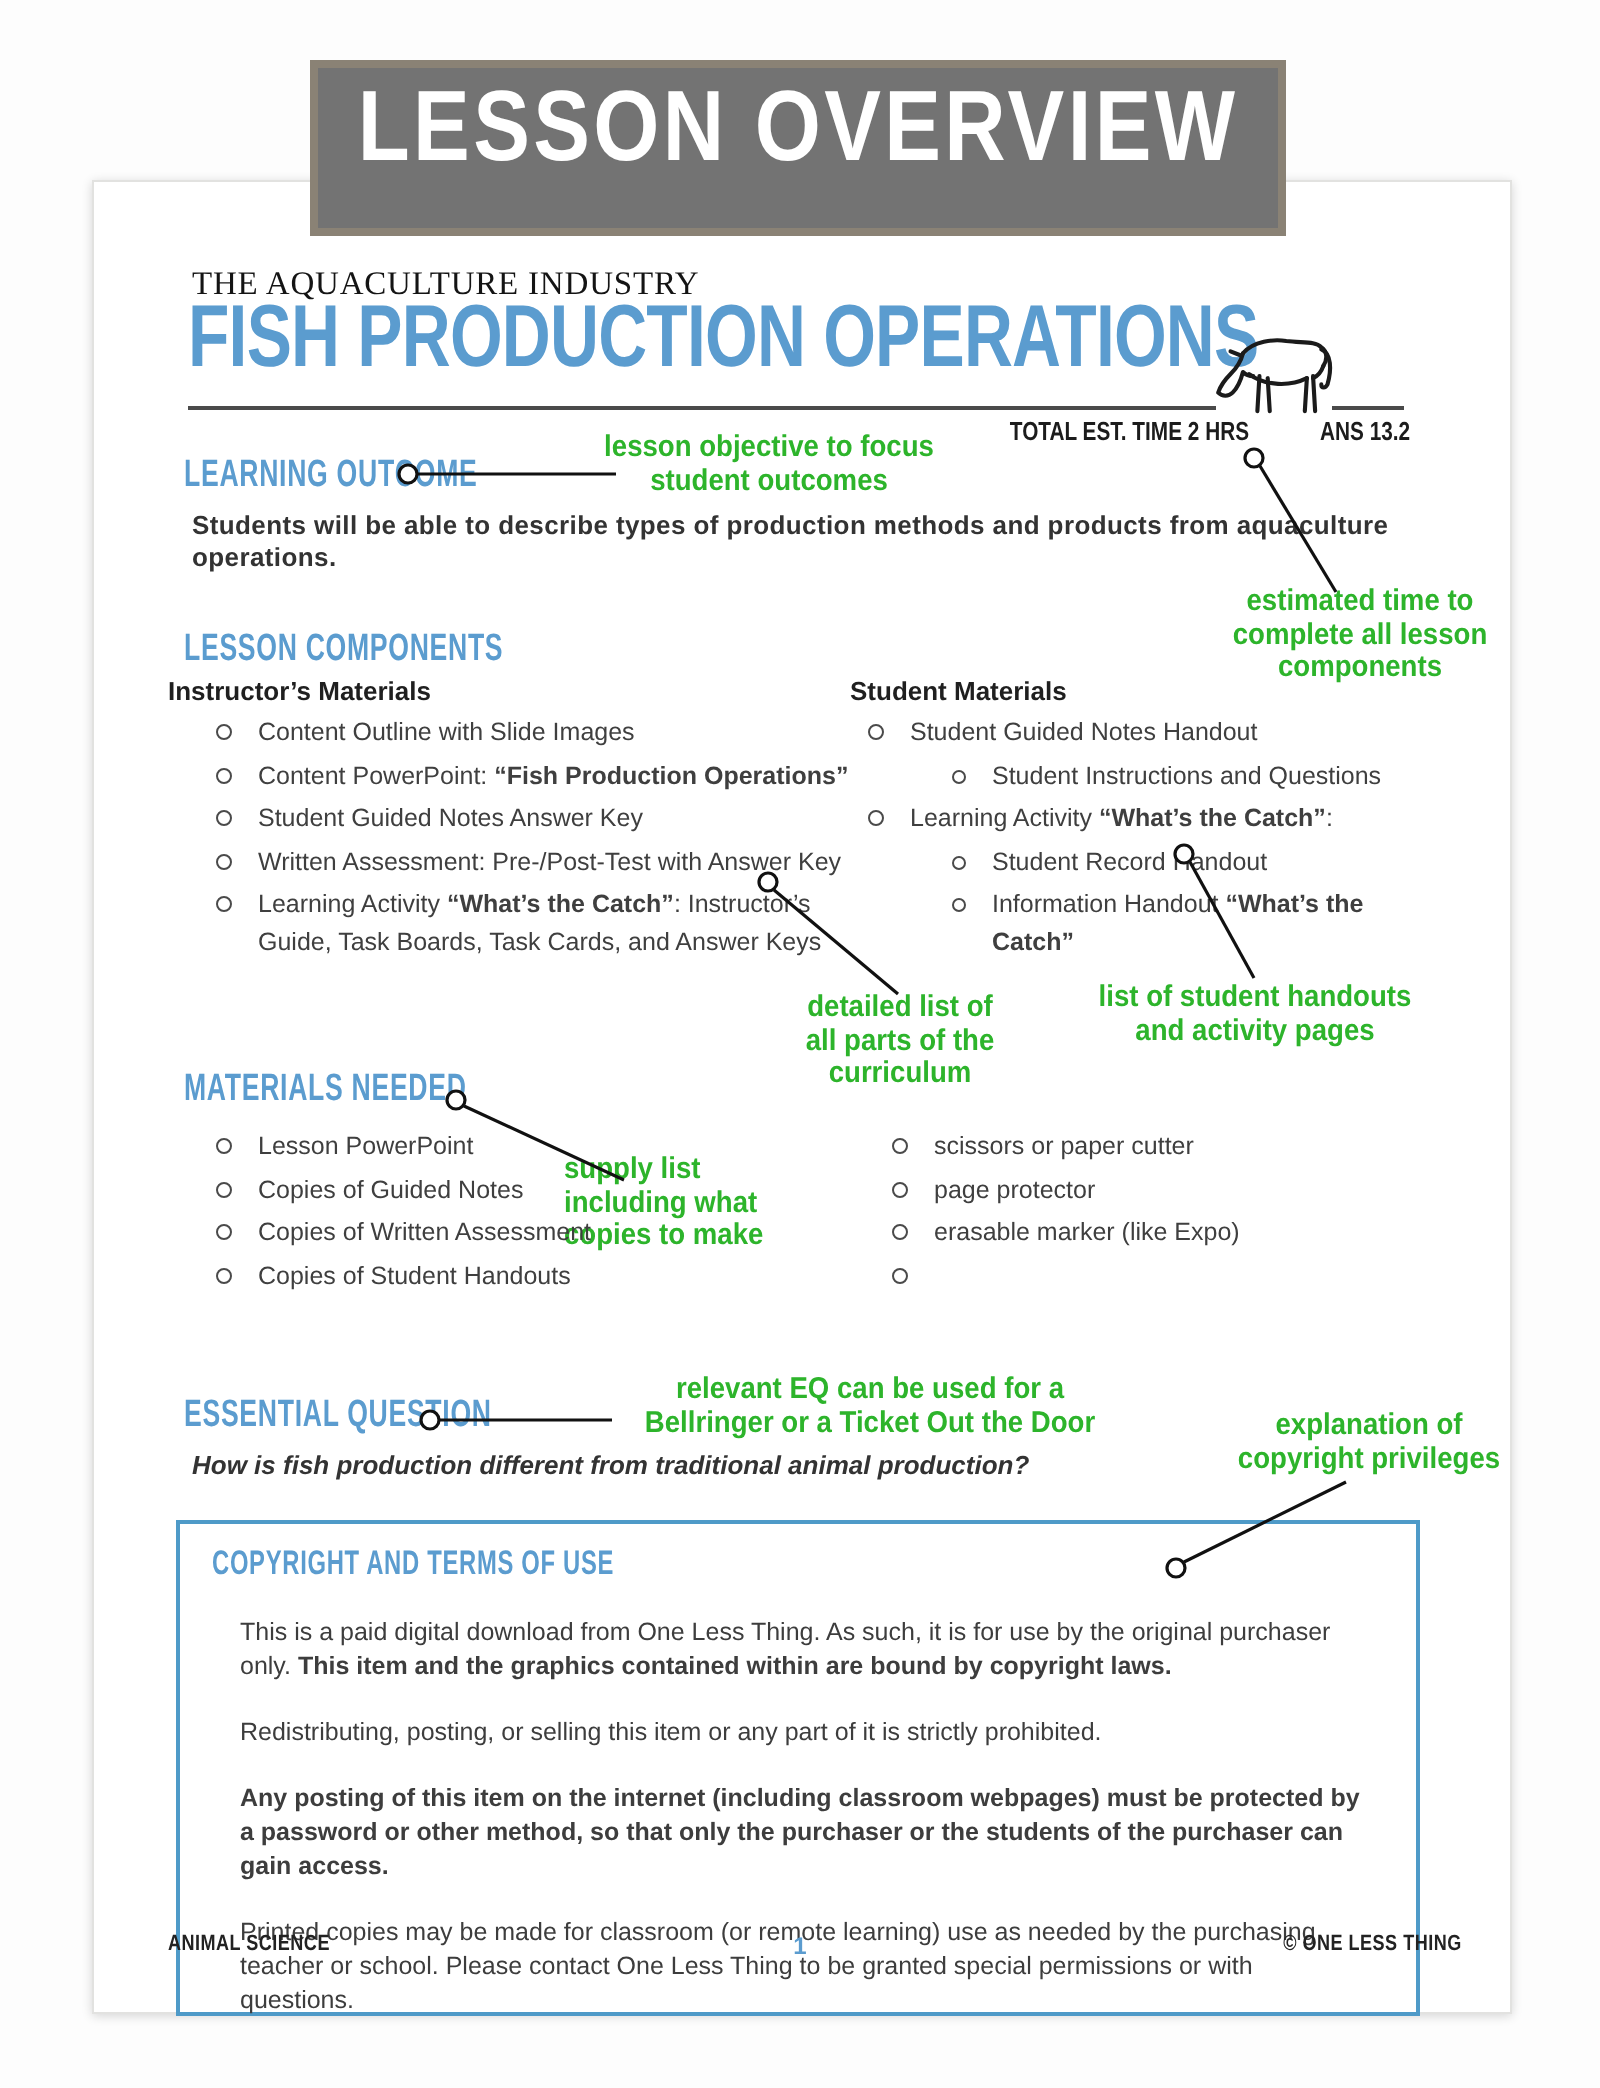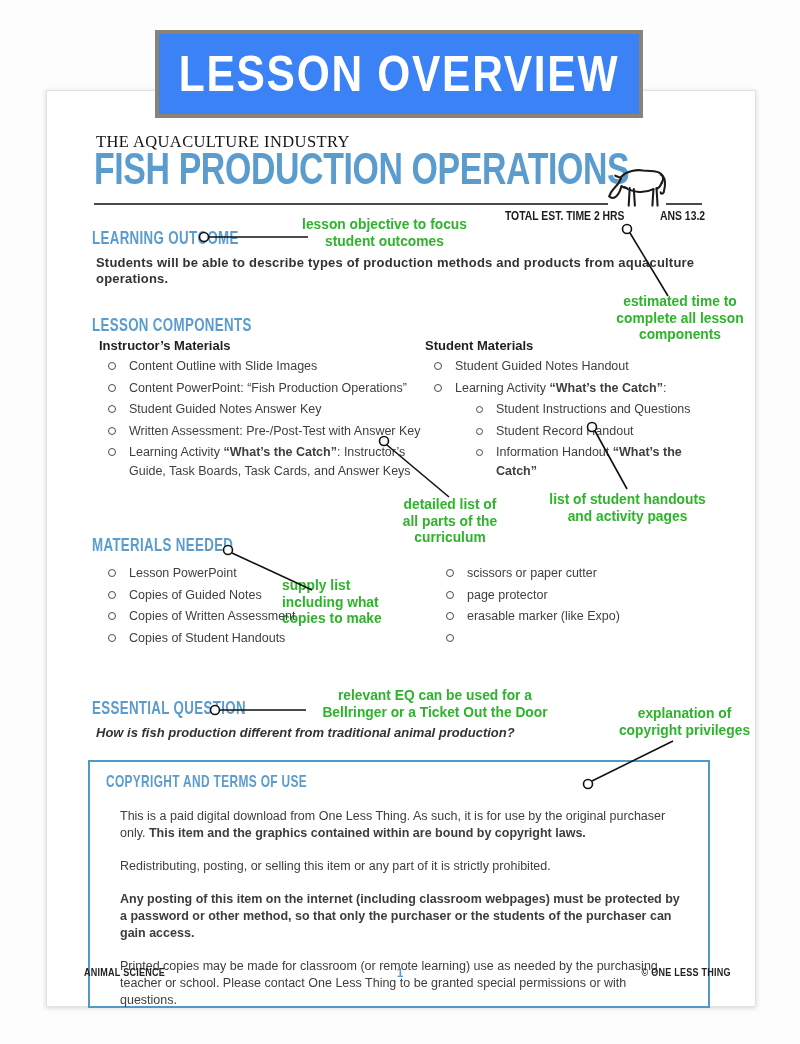--- a/index.html
+++ b/index.html
@@ -1,21 +1,21 @@
 <!DOCTYPE html>
 <html><head>
 <meta charset="utf-8">
 <style>
   html,body{margin:0;padding:0;background:#ffffff;}
   #canvas{position:relative;width:800px;height:1044px;background:#fdfdfd;overflow:hidden;
           font-family:"Liberation Sans",sans-serif;}
   .page{position:absolute;left:46px;top:90px;width:708px;height:915px;background:#ffffff;
         border:1px solid #e2e2e0;box-shadow:0 1px 5px rgba(0,0,0,.16);}
-  .banner{position:absolute;left:155px;top:30px;width:488px;height:88px;background:#3b82f6;
-          border:4px solid #8A8275;box-sizing:border-box;display:flex;align-items:center;
+  .banner{position:absolute;left:155px;top:30px;width:488px;height:88px;background:#737373;
+          border:4px solid #8A8275;box-sizing:border-box;display:flex;
           justify-content:center;z-index:6;}
   .banner-title{color:#ffffff;font-weight:700;font-size:50px;letter-spacing:2px;
           transform:scaleX(.85);transform-origin:center center;white-space:nowrap;}
   .abs{position:absolute;}
   .kicker{left:96px;top:132px;font-family:"Liberation Serif",serif;font-size:16.5px;
           letter-spacing:.4px;color:#141414;}
   .doc-title{left:94px;top:146px;font-size:44px;line-height:46px;font-weight:700;color:#5B9CCF;
           letter-spacing:-.5px;transform:scaleX(.77);transform-origin:left top;white-space:nowrap;}
   .rule{height:2px;background:#4a4a4a;}
   .est{top:208px;font-size:13px;font-weight:700;color:#1c1c1c;white-space:nowrap;
@@ -113,56 +113,56 @@
 copies to make</div>
   <div class="abs annot" style="left:310px;top:687px;width:250px;">relevant EQ can be used for a
 Bellringer or a Ticket Out the Door</div>
   <div class="abs annot" style="left:612px;top:705px;width:145px;">explanation of
 copyright privileges</div>
 
   <div class="abs h-blue" style="left:92px;top:227px;">LEARNING OUTCOME</div>
   <div class="abs lo-body" style="left:96px;top:255px;width:640px;">Students will be able to describe types of production methods and products from aquaculture operations.</div>
 
   <div class="abs h-blue" style="left:92px;top:314px;">LESSON COMPONENTS</div>
-  <div class="abs col-title" style="left:99px;top:338px;">Instructor’s Materials</div>
+  <div class="abs col-title" style="left:84px;top:338px;">Instructor’s Materials</div>
   <div class="abs list" style="left:99px;top:357px;width:342px;">
       <div class="li">
         <span class="blt"></span>
         <span class="txt"><span>Content Outline with Slide Images</span></span>
       </div>
       <div class="li">
         <span class="blt"></span>
-        <span class="txt"><span>Content PowerPoint: </span><span style="font-weight: 400;">“Fish Production Operations”</span></span>
+        <span class="txt"><span>Content PowerPoint: </span><span style="font-weight: 700;">“Fish Production Operations”</span></span>
       </div>
       <div class="li">
         <span class="blt"></span>
         <span class="txt"><span>Student Guided Notes Answer Key</span></span>
       </div>
       <div class="li">
         <span class="blt"></span>
         <span class="txt"><span>Written Assessment: Pre-/Post-Test with Answer Key</span></span>
       </div>
       <div class="li">
         <span class="blt"></span>
         <span class="txt"><span>Learning Activity </span><span style="font-weight: 700;">“What’s the Catch”</span><span>: Instructor’s Guide, Task Boards, Task Cards, and Answer Keys</span></span>
       </div>
     </div>
   <div class="abs col-title" style="left:425px;top:338px;">Student Materials</div>
   <div class="abs list" style="left:425px;top:357px;width:300px;">
       <div class="li">
         <span class="blt"></span>
         <span class="txt"><span>Student Guided Notes Handout</span></span>
       </div>
+      <div class="li sub">
+        <span class="blt"></span>
+        <span class="txt"><span>Student Instructions and Questions</span></span>
+      </div>
       <div class="li">
         <span class="blt"></span>
         <span class="txt"><span>Learning Activity </span><span style="font-weight: 700;">“What’s the Catch”</span><span>:</span></span>
-      </div>
-      <div class="li sub">
-        <span class="blt"></span>
-        <span class="txt"><span>Student Instructions and Questions</span></span>
       </div>
       <div class="li sub">
         <span class="blt"></span>
         <span class="txt"><span>Student Record Handout</span></span>
       </div>
       <div class="li sub">
         <span class="blt"></span>
         <span class="txt"><span>Information Handout </span><span style="font-weight: 700;">“What’s the Catch”</span></span>
       </div>
     </div>

